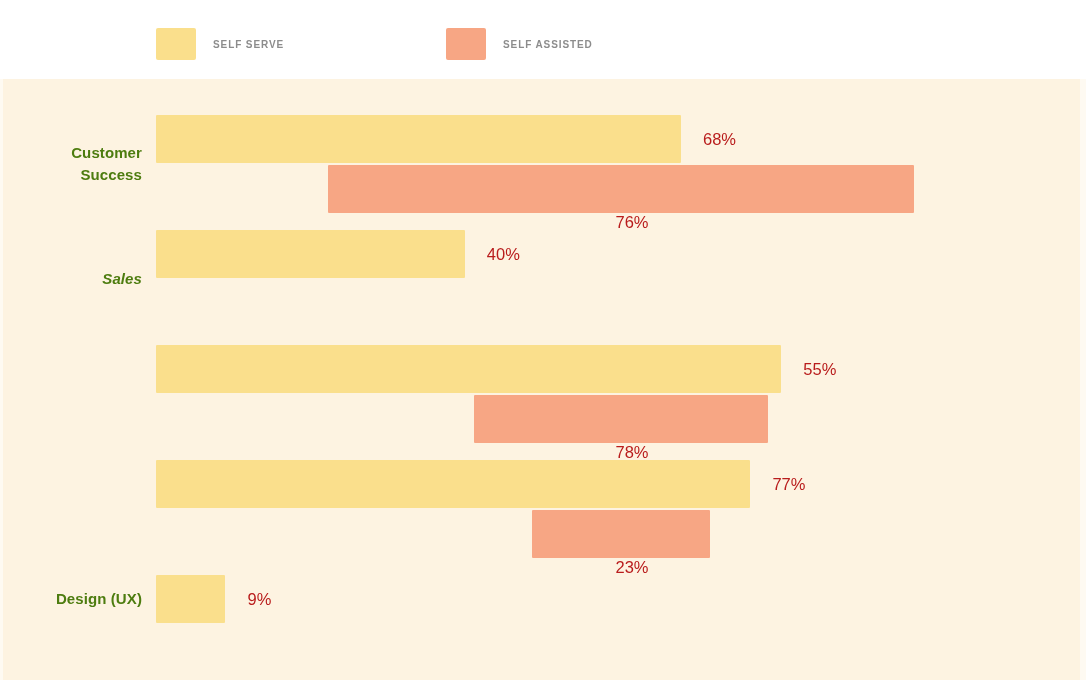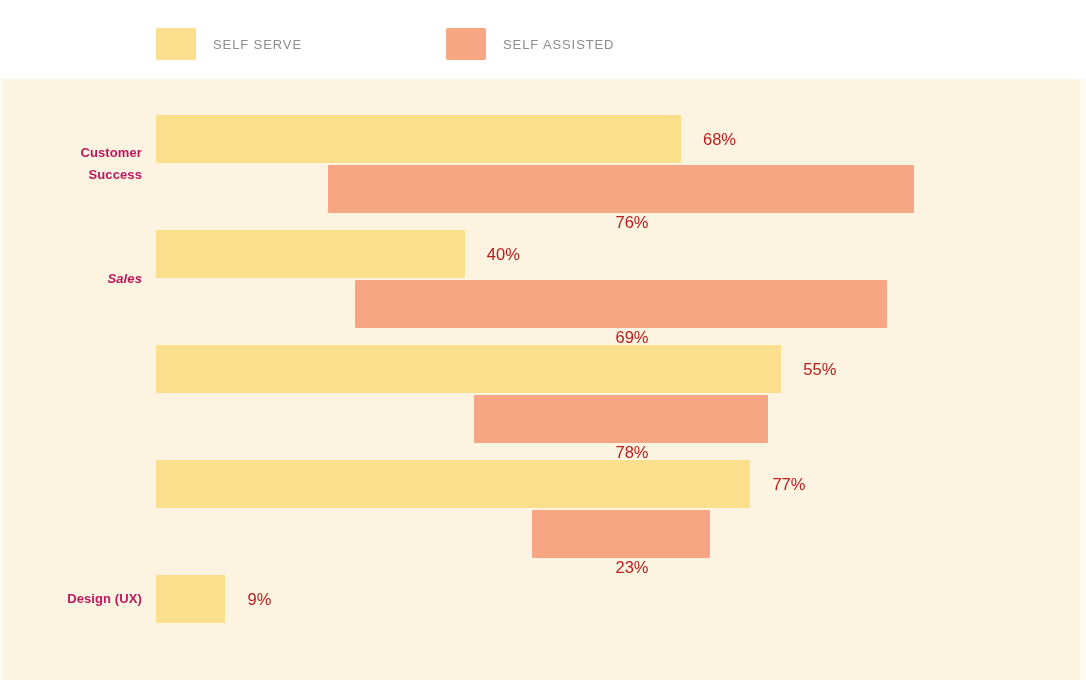--- a/index.html
+++ b/index.html
@@ -46,24 +46,24 @@
   }
   .legend-entry.first { width: 290px; }
   .legend-swatch {
     width: 40px;
     height: 32px;
     border-radius: 2px;
     flex: 0 0 auto;
   }
   .legend-label {
     margin-left: 17px;
-    font-size: 13px;
+    font-size: 10px;
     letter-spacing: 0.9px;
     color: #8c8c8c;
-    font-weight: 400;
+    font-weight: 700;
     white-space: nowrap;
     font-family: "Liberation Sans", sans-serif;
   }
 
   
   .plot-band {
     position: absolute;
     left: 3px;
     top: 79px;
     width: 1077px;
@@ -100,23 +100,23 @@
     left: 0;
     width: 1086px;
     height: 98px;
   }
 
   .cat-label {
     position: absolute;
     left: 0;
     width: 142px;
     text-align: right;
-    font-size: 13px;
+    font-size: 15px;
     font-weight: 700;
-    color: #be185d;
+    color: #4d7c0f;
     line-height: 22px;
     letter-spacing: 0.1px;
     font-family: "Liberation Sans", sans-serif;
   }
 
   .bars {
     position: absolute;
     left: 156px;
     top: 0;
     right: 0;
@@ -183,24 +183,20 @@
       </div>
       <div class="group-row" style="top: 151px;">
         <div class="cat-label" style="top: 38px; font-style: italic;">
           <div>Sales</div>
         </div>
         <div class="bars">
           <div class="bar-line">
             <div class="bar-rect" style="width: 308.8px; background: rgb(250, 223, 140);"></div>
             <span class="bar-value">40%</span>
           </div>
-          <div class="bar-line">
-            <div class="bar-rect" style="width: 532.68px; background: rgb(247, 166, 132);"></div>
-            <span class="bar-value">69%</span>
-          </div>
         </div>
       </div>
       <div class="group-row" style="top: 266px;">
         <div class="bars">
           <div class="bar-line">
             <div class="bar-rect" style="width: 625.32px; background: rgb(250, 223, 140);"></div>
             <span class="bar-value">55%</span>
           </div>
           <div class="bar-line">
             <div class="bar-rect" style="width: 293.36px; background: rgb(247, 166, 132);"></div>

